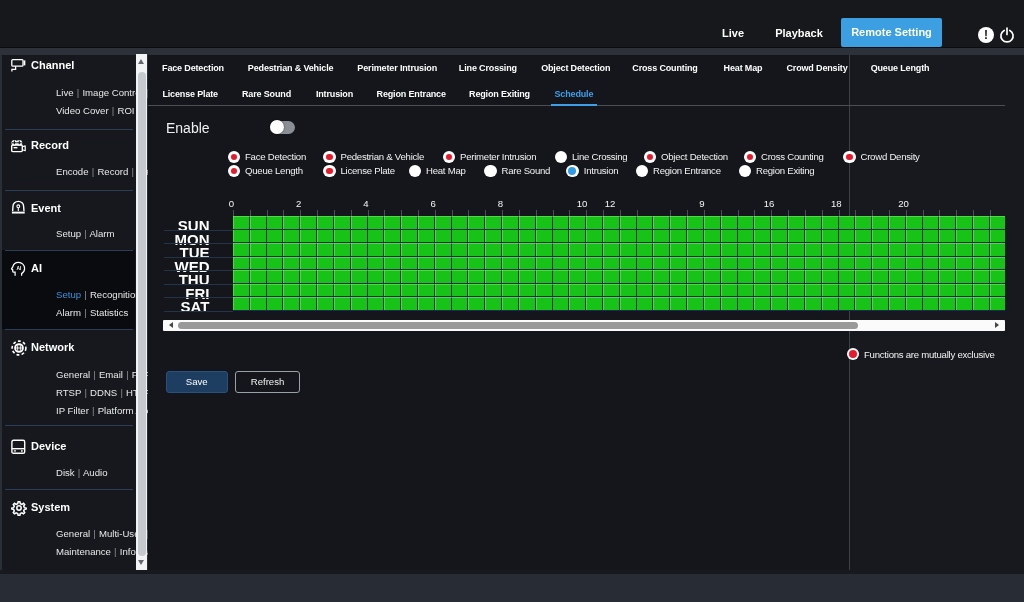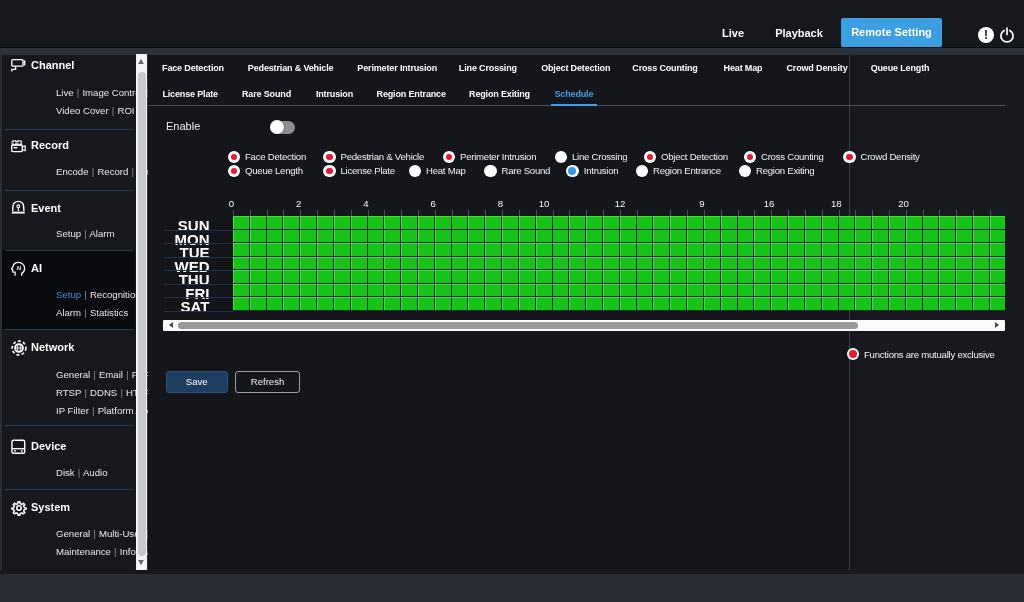--- a/index.html
+++ b/index.html
@@ -31,21 +31,21 @@
 #vscroll { left:136px; top:54px; width:10.5px; height:516px; background:#f2f3f5; }
 #vthumb { position:absolute; left:1.5px; top:18px; width:8px; height:484px; background:#c6c9cd; border-radius:4px; }
 .tri-up { position:absolute; left:2px; top:5px; width:0; height:0; border-left:3.5px solid transparent; border-right:3.5px solid transparent; border-bottom:5px solid #63686e; }
 .tri-dn { position:absolute; left:2px; bottom:5px; width:0; height:0; border-left:3.5px solid transparent; border-right:3.5px solid transparent; border-top:5px solid #63686e; }
 
 #main { left:148px; top:55px; width:702px; height:515px; background:#14161b; border-right:1px solid #3c4047; }
 #redge { left:1007px; top:55px; width:17px; height:515px; background:#17191e; }
 .tab { position:absolute; transform:translateX(-50%); color:#fff; font-size:9px; font-weight:bold; letter-spacing:-0.15px; white-space:nowrap; }
 #tabline { position:absolute; left:0; top:50px; width:857px; height:1px; background:#4b4e54; }
 #schedline { position:absolute; left:403px; top:49px; width:46px; height:2px; background:#3f9ee8; }
-#lbl-enable { position:absolute; left:18px; top:65px; color:#f0f0f0; font-size:11px; }
+#lbl-enable { position:absolute; left:18px; top:65px; color:#f0f0f0; font-size:14px; }
 #toggle { position:absolute; left:122px; top:65.5px; width:24.5px; height:13px; background:#8b8e94; border-radius:6.5px; }
 #toggle .knob { position:absolute; left:-0.5px; top:-0.5px; width:14px; height:14px; background:#fff; border-radius:50%; box-shadow:0 0 2px rgba(0,0,0,.6); }
 
 .ri { position:absolute; height:13px; color:#f2f2f2; font-size:9.6px; letter-spacing:-0.25px; line-height:13px; white-space:nowrap; }
 .dot { position:absolute; left:0; top:0.5px; width:12.5px; height:12.5px; background:#fff; border-radius:50%; }
 .dot i { position:absolute; left:3px; top:3px; width:6.5px; height:6.5px; border-radius:50%; display:block; }
 .dot.red i { background:#e8192c; }
 .dot.blu i { left:2.2px; top:2.2px; width:8px; height:8px; background:#2e9be6; }
 .ri span.t, #note span.t { margin-left:17.5px; display:inline-block; }
 
@@ -249,22 +249,22 @@
           <i></i>
         </span><span class="t">Intrusion</span></div>
     <div class="ri" style="left:487.5px;top:109.3px;"><span class="dot"></span><span class="t">Region Entrance</span></div>
     <div class="ri" style="left:590.5px;top:109.3px;"><span class="dot"></span><span class="t">Region Exiting</span></div>
 
     <div class="hlabel" style="left:83.5px;">0</div>
     <div class="hlabel" style="left:150.7px;">2</div>
     <div class="hlabel" style="left:217.9px;">4</div>
     <div class="hlabel" style="left:285.1px;">6</div>
     <div class="hlabel" style="left:352.3px;">8</div>
-    <div class="hlabel" style="left:396px;">10</div>
-    <div class="hlabel" style="left:472px;">12</div>
+    <div class="hlabel" style="left:434px;">10</div>
+    <div class="hlabel" style="left:462px;">12</div>
     <div class="hlabel" style="left:553.9px;">9</div>
     <div class="hlabel" style="left:621.1px;">16</div>
     <div class="hlabel" style="left:688.3px;">18</div>
     <div class="hlabel" style="left:755.5px;">20</div>
     <div class="hlabel" style="left:868px;">22</div>
 
     <div class="dlabel" style="top:162px;">SUN</div>
     <div class="dlabel" style="top:175.6px;">MON</div>
     <div class="dlabel" style="top:189.2px;">TUE</div>
     <div class="dlabel" style="top:202.7px;">WED</div>

